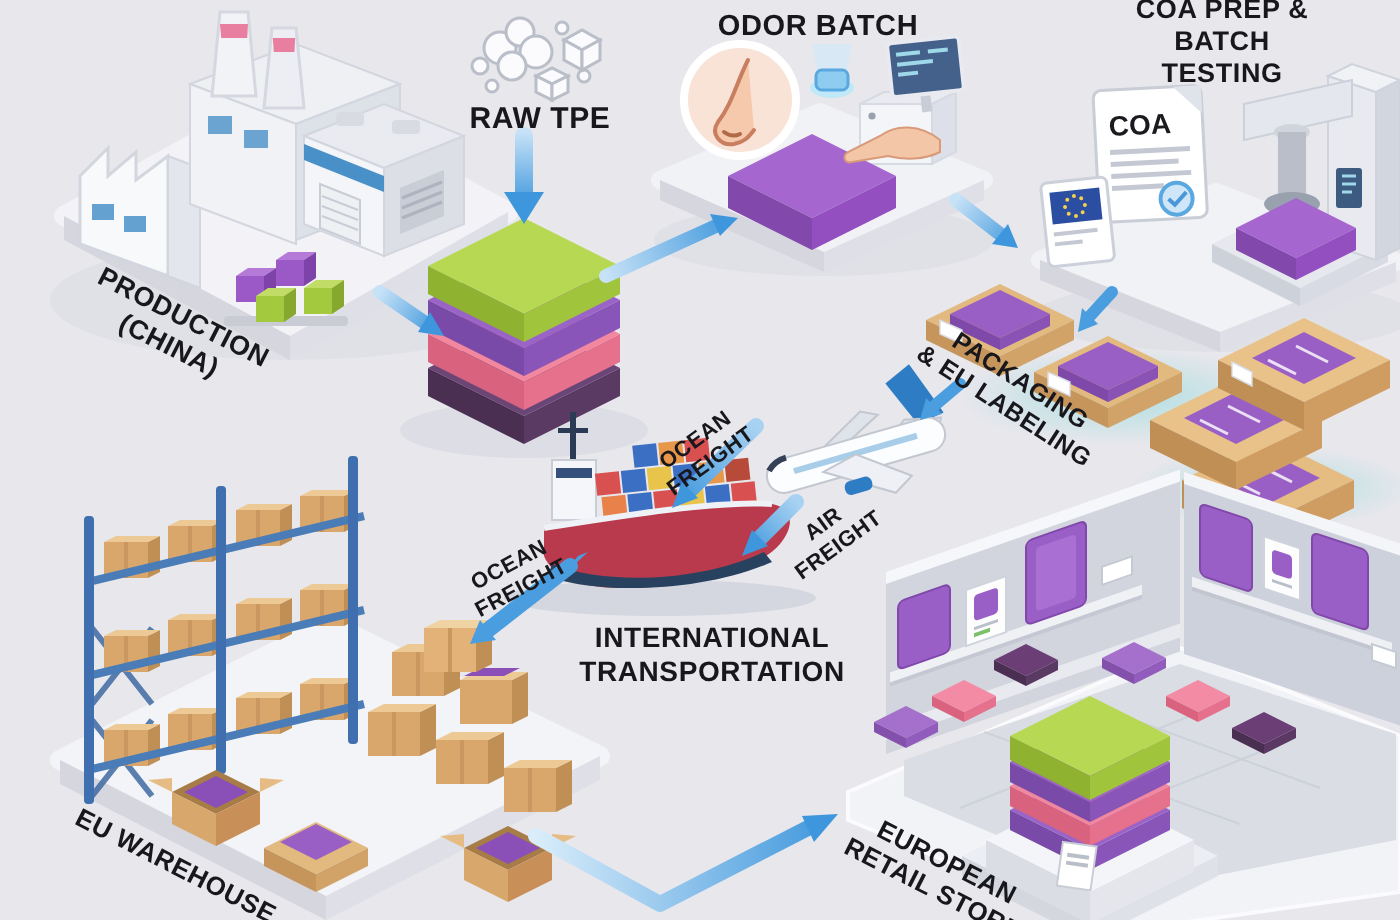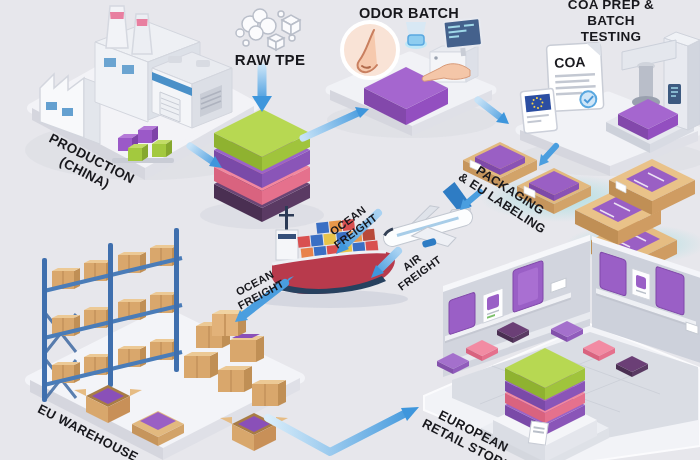--- a/index.html
+++ b/index.html
@@ -582,17 +582,19 @@
 <div class="lbl" style="left:611px;top:21px;font-size:13.5px;transform:translate(-50%,-50%);">COA PREP &amp;
 BATCH TESTING</div>
 <div class="lbl" style="left:506px;top:197px;font-size:12.5px;transform:translate(-50%,-50%) rotate(33deg);">PACKAGING
 &amp; EU LABELING</div>
 <div class="lbl" style="left:352px;top:226px;font-size:11px;transform:translate(-50%,-50%) rotate(-36deg);">OCEAN
 FREIGHT</div>
 <div class="lbl" style="left:416px;top:268px;font-size:11px;transform:translate(-50%,-50%) rotate(-36deg);">AIR
 FREIGHT</div>
 <div class="lbl" style="left:258px;top:289px;font-size:11px;transform:translate(-50%,-50%) rotate(-28deg);">OCEAN
 FREIGHT</div>
+<div class="lbl" style="left:356px;top:327px;font-size:14px;transform:translate(-50%,-50%);">INTERNATIONAL
+TRANSPORTATION</div>
 <div class="lbl" style="left:88px;top:433px;font-size:13px;transform:translate(-50%,-50%) rotate(27deg);">EU WAREHOUSE</div>
 <div class="lbl" style="left:470px;top:438px;font-size:13px;transform:translate(-50%,-50%) rotate(27deg);">EUROPEAN
 RETAIL STORE</div>
 
 </div>
 
 </body></html>

